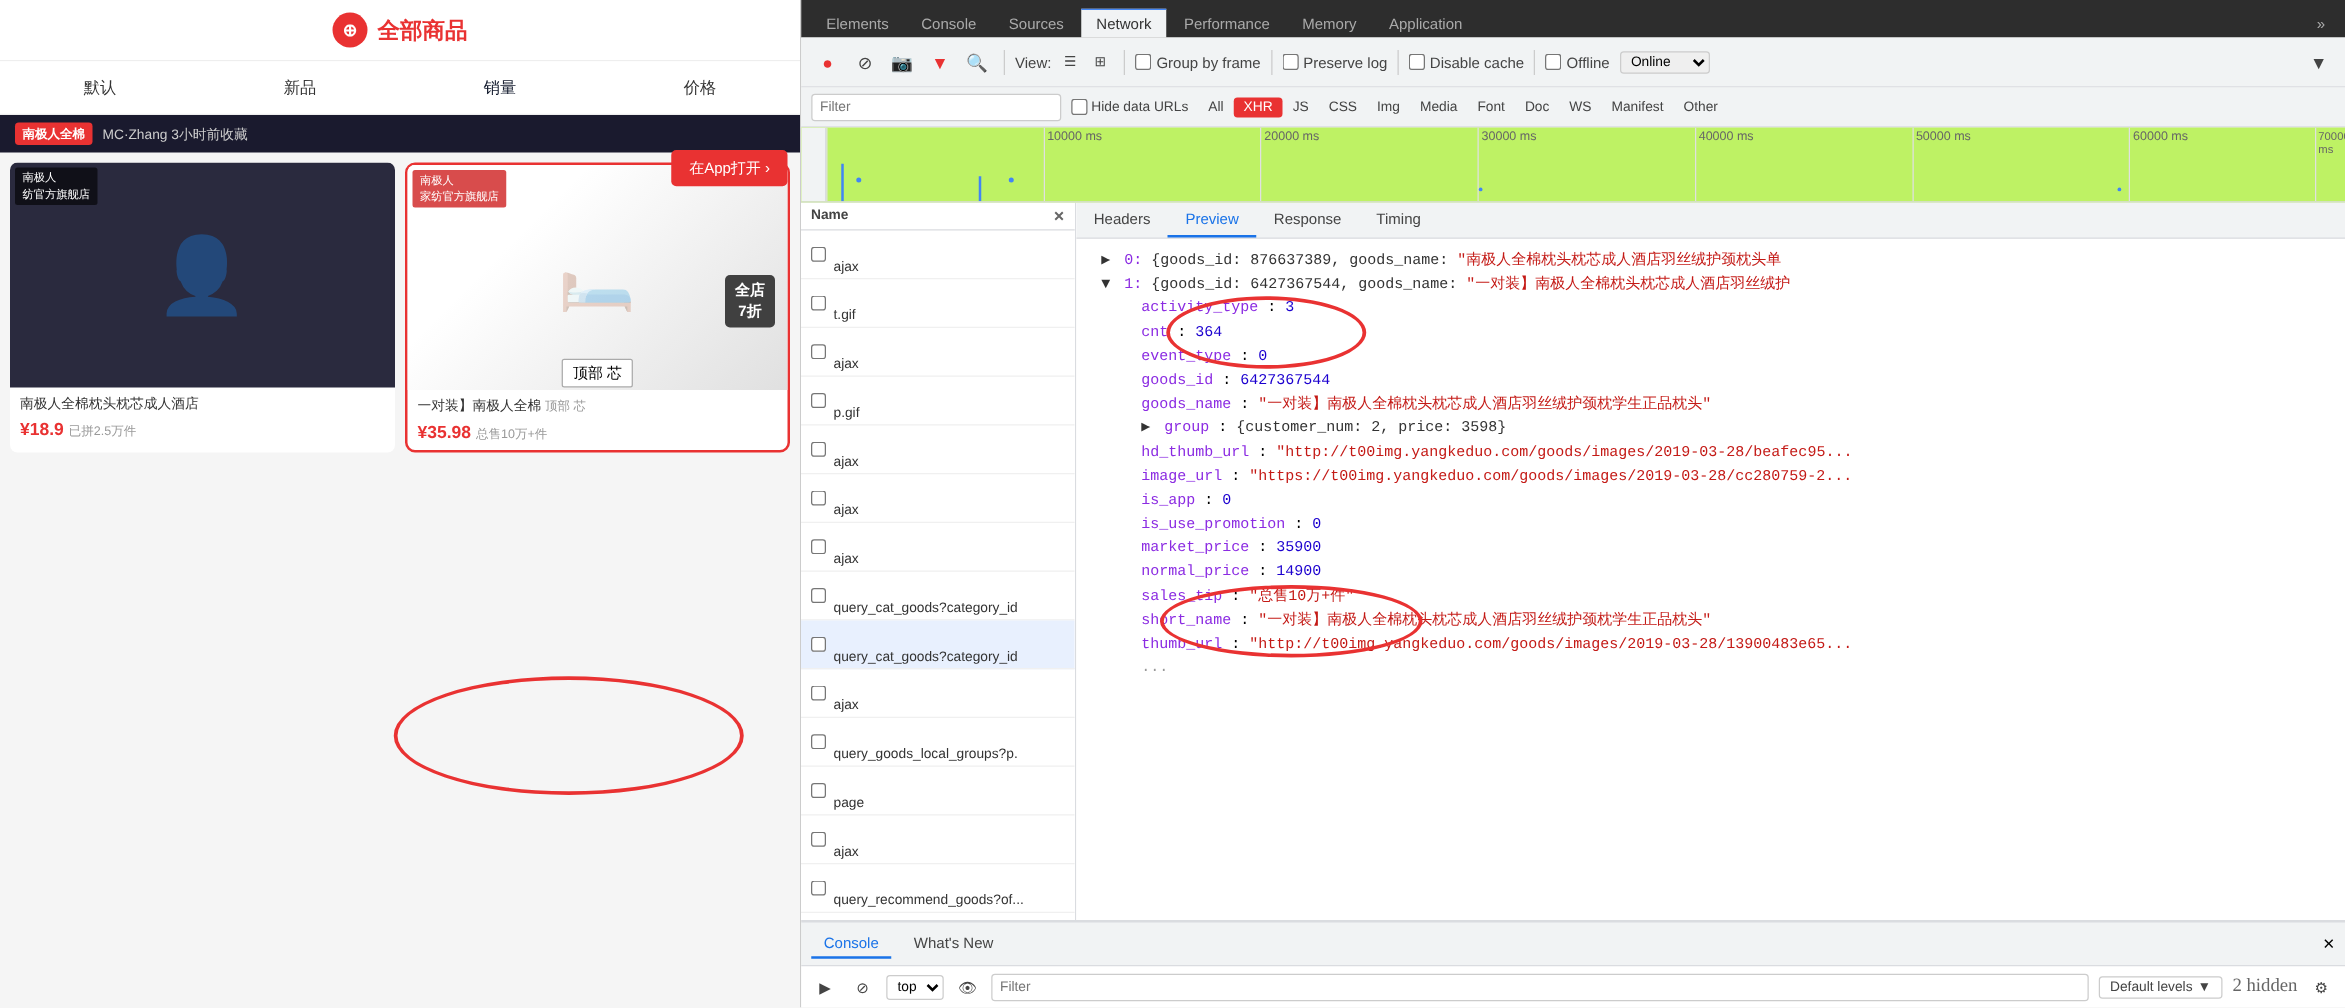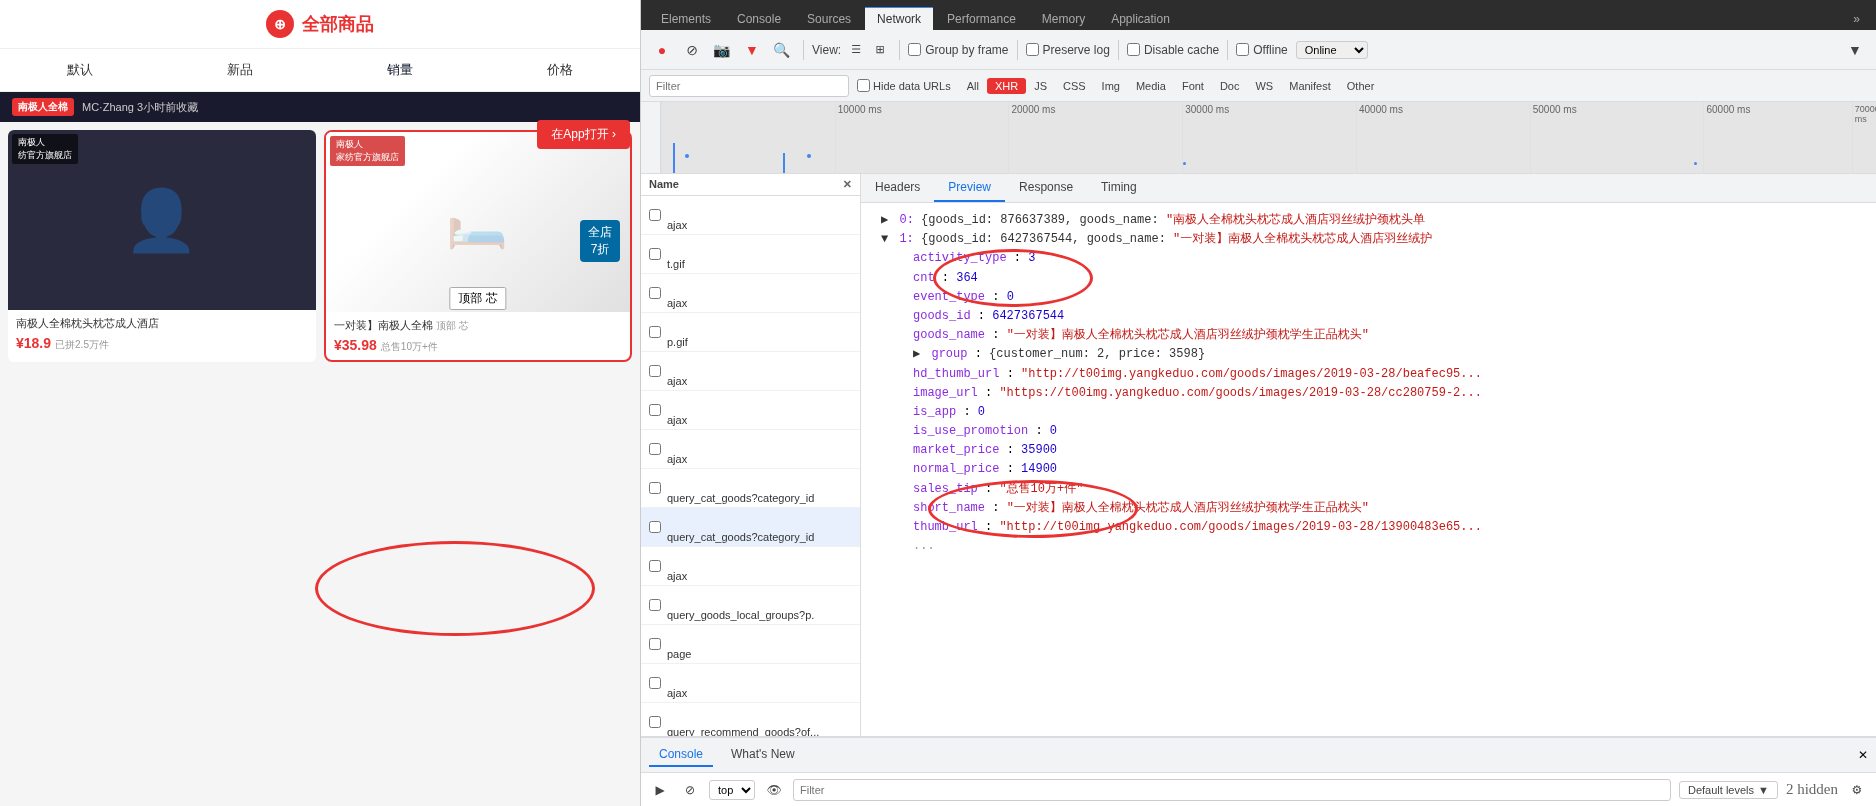--- a/index.html
+++ b/index.html
@@ -26,21 +26,21 @@
     
     .products-grid { display: grid; grid-template-columns: 1fr 1fr; gap: 8px; padding: 8px; overflow: hidden; }
     
     .product-card { background: white; border-radius: 6px; overflow: hidden; position: relative; }
     .product-img-placeholder { width: 100%; height: 180px; background: #ddd; display: flex; align-items: center; justify-content: center; position: relative; overflow: hidden; }
     .product-img-dark { background: #2a2a3e; }
     .product-img-white { background: #f0f0f0; }
     
     .brand-badge { position: absolute; top: 8px; left: 8px; background: rgba(0,0,0,0.6); color: white; padding: 2px 6px; border-radius: 2px; font-size: 9px; }
     
-    .sale-badge { position: absolute; bottom: 50px; right: 10px; background: #0369a1; color: white; padding: 4px 8px; border-radius: 4px; font-size: 12px; font-weight: normal; text-align: center; }
+    .sale-badge { position: absolute; bottom: 50px; right: 10px; background: #404040; color: white; padding: 4px 8px; border-radius: 4px; font-size: 12px; font-weight: bold; text-align: center; }
     
     .product-info { padding: 6px 8px; }
     .product-name { font-size: 11px; color: #333; line-height: 1.4; overflow: hidden; display: -webkit-box; -webkit-line-clamp: 2; -webkit-box-orient: vertical; }
     .product-price { display: flex; align-items: baseline; gap: 4px; margin-top: 4px; }
     .price-current { color: #e93232; font-size: 14px; font-weight: bold; }
     .price-sales { color: #999; font-size: 10px; }
     
     .product-highlight { border: 2px solid #e93232; border-radius: 8px; position: relative; }
     
     
@@ -59,21 +59,21 @@
     .toolbar-checkbox-group input { margin: 0; }
     
     .devtools-filter-bar { background: #f1f3f4; border-bottom: 1px solid #dadce0; padding: 2px 8px; display: flex; align-items: center; gap: 8px; height: 32px; }
     
     .filter-input { flex: 0 0 200px; height: 22px; border: 1px solid #ccc; border-radius: 3px; padding: 0 6px; font-size: 11px; background: white; }
     
     .filter-tabs { display: flex; gap: 0; }
     .filter-tab { padding: 2px 8px; font-size: 11px; color: #444; cursor: pointer; border-radius: 2px; }
     .filter-tab.active { background: #e93232; color: white; border-radius: 3px; }
     
-    .timeline-bar { background: #e5e5e5; border-bottom: 1px solid #dadce0; height: 72px; display: flex; position: relative; overflow: hidden; }
+    .timeline-bar { background: #bef264; border-bottom: 1px solid #dadce0; height: 60px; display: flex; position: relative; overflow: hidden; }
     .timeline-ruler { flex: 1; position: relative; }
     .timeline-mark { position: absolute; top: 0; bottom: 0; border-left: 1px solid #e0e0e0; font-size: 10px; color: #666; padding-top: 2px; padding-left: 2px; }
     
     .devtools-content { display: flex; flex: 1; overflow: hidden; justify-content: flex-end; }
     
     .requests-panel { width: 220px; border-right: 1px solid #dadce0; background: white; overflow-y: auto; }
     .request-item { padding: 3px 8px; border-bottom: 1px solid #f0f0f0; display: flex; align-items: center; gap: 6px; cursor: pointer; font-size: 11px; }
     .request-item.selected { background: #e8f0fe; }
     .request-checkbox { width: 12px; height: 12px; }
     .request-name { flex: 1; overflow: hidden; text-overflow: ellipsis; white-space: nowrap; color: #333; margin-top: 20px; }

